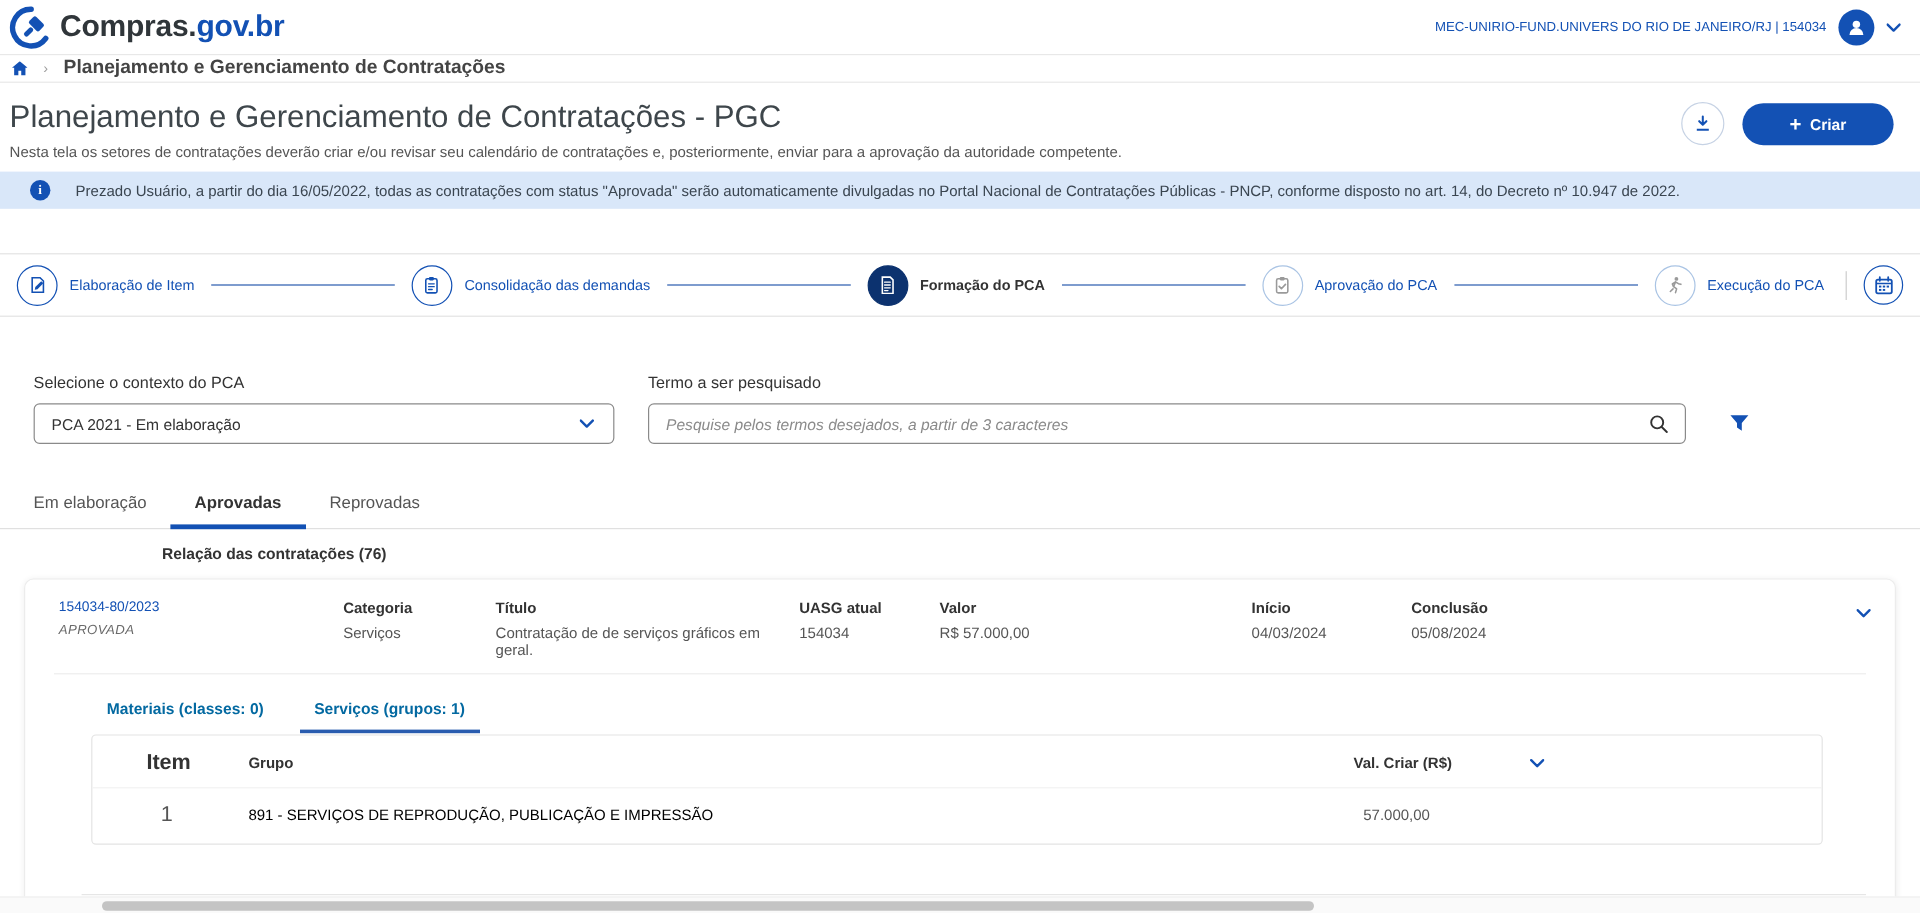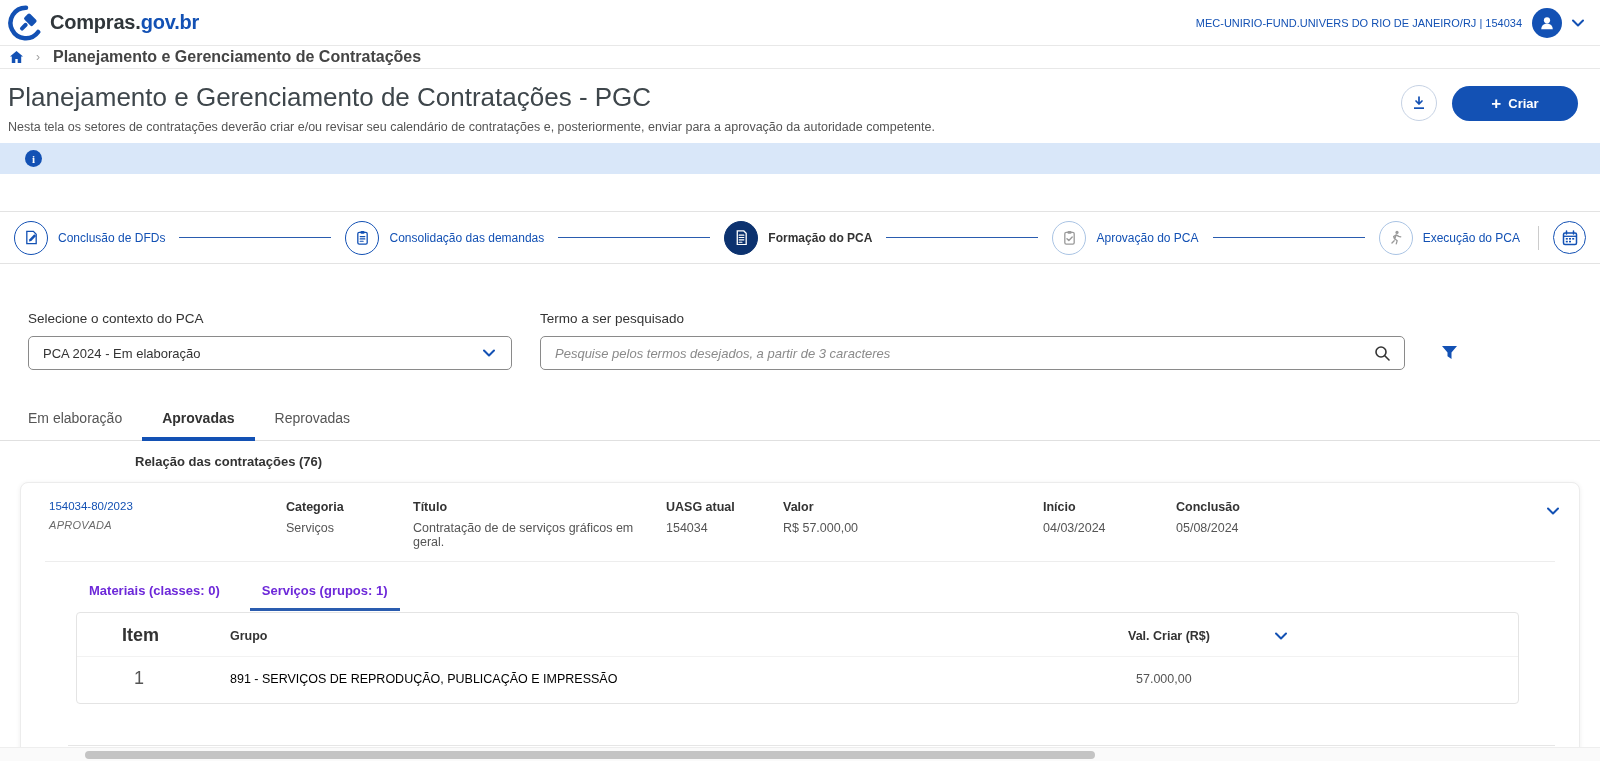--- a/index.html
+++ b/index.html
@@ -3,21 +3,21 @@
 <meta charset="utf-8">
 <style>
   * { margin:0; padding:0; box-sizing:border-box; }
   html,body { width:1600px; height:761px; overflow:hidden; background:#fff;
     font-family:"Liberation Sans", sans-serif; color:#333; }
 
   
   .topbar { height:45px; display:flex; align-items:center; justify-content:space-between;
     padding:0 16px 0 8px; }
   .logo { display:flex; align-items:center; gap:6px; cursor:pointer; }
-  .logo-text { font-size:20px; font-weight:bold; letter-spacing:-0.2px;text-align:right; }
+  .logo-text { font-size:25px; font-weight:bold; letter-spacing:-0.2px;text-align:right; }
   .logo-dark { color:#30363a; }
   .logo-blue { color:#1351b4; }
   .topbar-right { display:flex; align-items:center; gap:10px; }
   .org-label { font-size:11px; color:#1351b4; }
   .avatar { width:30px; height:30px; border-radius:50%; background:#1351b4;
     display:flex; align-items:center; justify-content:center; cursor:pointer; }
   .caret { color:#1351b4; display:flex; cursor:pointer; }
 
   
   .breadcrumb-bar { height:24px; border-top:1px solid #e8e8e8; border-bottom:1px solid #e8e8e8;
@@ -101,32 +101,32 @@
   .col-titulo { width:253px; } .col-categoria { width:127px; } .col-uasg { width:117px; }
   .col-valor { width:260px; } .col-inicio { width:133px; } .col-conclusao { flex:1; }
   .cell-label { font-size:12.5px; font-weight:bold; color:#333; }
   .cell-value { font-size:12.5px; color:#555; }
   .row-expand { position:absolute; top:24px; right:20px; color:#1351b4; display:flex;
     cursor:pointer; background:none; border:none; }
   .card-divider { border-top:1px solid #ededed; margin:0 24px; }
 
   
   .subtabs { margin:21px 0 0 56px; display:flex; gap:18px; }
-  .subtab { font-size:13px; font-weight:bold; color:#6d28d9; padding:0 12px 10px; cursor:pointer;
+  .subtab { font-size:13px; font-weight:bold; color:#0369a1; padding:0 12px 10px; cursor:pointer;
     border-bottom:3px solid transparent; }
   .subtab.active { border-bottom-color:#2a5caf; }
 
   
   .subtable { margin:1px 60px 0 55px; border:1px solid #e4e4e4; border-radius:4px;
     padding:12px 0 14px; }
   .st-header, .st-row { display:flex; align-items:center; padding-left:45px; }
   .st-header { padding-bottom:10px; border-bottom:1px solid #f2f2f2; }
   .st-row { padding-top:11px; }
   .st-col-item { width:85px; font-size:18px; font-weight:bold; color:#333; }
-  .st-col-grupo { flex:1; font-size:12.5px; font-weight:bold; color:#333;margin-left:23px; }
+  .st-col-grupo { flex:1; font-size:12.5px; font-weight:bold; color:#333; }
   .st-col-total { width:390px; display:flex; align-items:center; font-size:12.5px;
     font-weight:bold; color:#333; }
   .st-sort { margin-left:65px; color:#1351b4; display:flex; cursor:pointer; background:none; border:none; }
   .st-val { font-weight:normal; color:#555; font-size:12.5px; }
   .st-row .st-col-item { font-weight:normal; color:#555; padding-left:12px; }
   .st-row .st-col-grupo { font-weight:normal; color:#000000; }
   .st-row .st-col-total { font-weight:normal; color:#555; padding-left:8px; }
 
   .acomp-divider { border-top:1px solid #e6e6e6; margin:41px 24px 0 47px; }
   .acomp-label { margin:11px 0 0 47px; font-size:12.5px; font-weight:bold; color:#333; }
@@ -191,31 +191,32 @@
     </button>
     <button class="btn-primary">
       <span class="plus-glyph">+</span>
       <span>Criar</span>
     </button>
   </div>
 </section>
 
 <div class="banner">
   <span class="info-icon">i</span>
+  <span class="banner-text">Prezado Usuário, a partir do dia 16/05/2022, todas as contratações com status "Aprovada" serão automaticamente divulgadas no Portal Nacional de Contratações Públicas - PNCP, conforme disposto no art. 14, do Decreto nº 10.947 de 2022.</span>
 </div>
 
 <div class="stepper">
   <div class="step done">
     <span class="step-circle">
       <svg width="15" height="15" viewBox="0 0 16 16">
           <path d="M3 1.5h7l3 3v10H3z" fill="none" stroke="currentColor" stroke-width="1.4"></path>
           <path d="M5.8 9.8l5.2-5.2 1.9 1.9-5.2 5.2-2.4.5z" fill="currentColor"></path>
         </svg>
     </span>
-    <span class="step-label">Conclusão de DFDs</span>
+    <span class="step-label">Elaboração de Item</span>
   </div>
   <span class="connector"></span>
   <div class="step done">
     <span class="step-circle">
       <svg width="15" height="15" viewBox="0 0 16 16">
           <rect x="3" y="2.5" width="10" height="12.5" rx="1.5" fill="none" stroke="currentColor" stroke-width="1.4"></rect>
           <rect x="5.8" y="1" width="4.4" height="3" rx="1" fill="currentColor"></rect>
           <path d="M5.5 7h5M5.5 9.5h5M5.5 12h3.2" stroke="currentColor" stroke-width="1.2" stroke-linecap="round"></path>
         </svg>
     </span>
@@ -266,21 +267,21 @@
           <rect x="7" y="10.8" width="2" height="1.6"></rect>
         </g>
     </svg>
   </button>
 </div>
 
 <section class="filters">
   <div class="context-group">
     <label class="field-label">Selecione o contexto do PCA</label>
     <div class="select-box">
-      <span>PCA 2024 - Em elaboração</span>
+      <span>PCA 2021 - Em elaboração</span>
       <span class="select-chevron">
         <svg width="12" height="8" viewBox="0 0 12 8">
             <path d="M1 1.5l5 5 5-5" fill="none" stroke="currentColor" stroke-width="2" stroke-linecap="round" stroke-linejoin="round"></path>
           </svg>
       </span>
     </div>
   </div>
   <div class="search-group">
     <label class="field-label">Termo a ser pesquisado</label>
     <div class="search-box">

